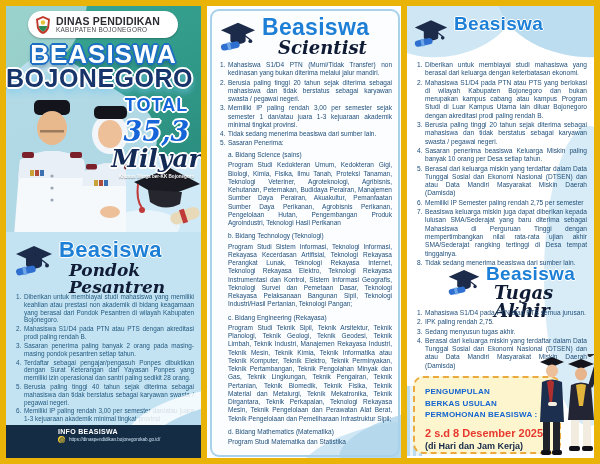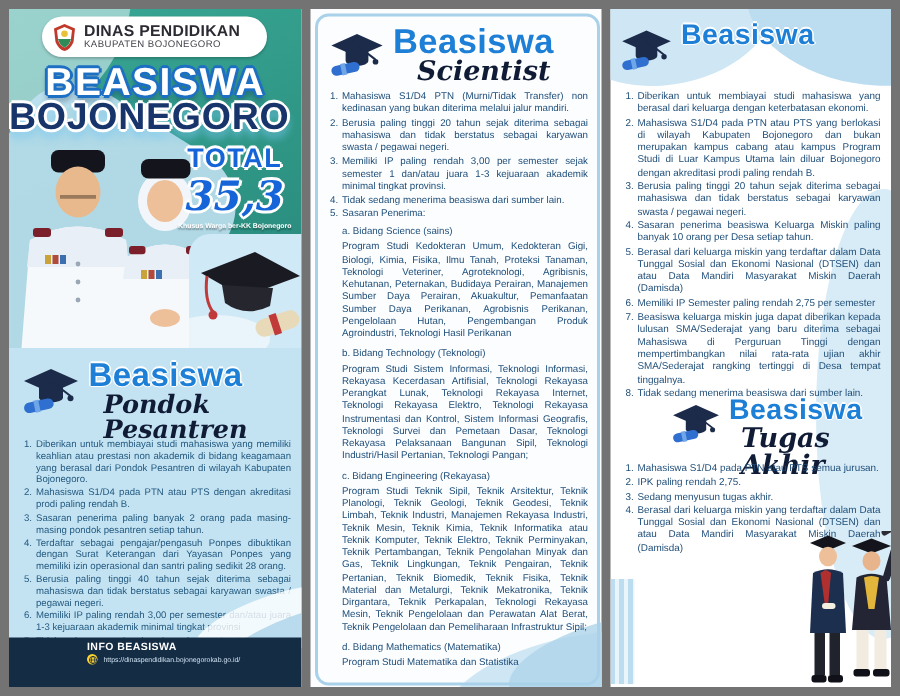--- a/index.html
+++ b/index.html
@@ -1,18 +1,18 @@
 <!DOCTYPE html>
 <html><head>
 <meta charset="utf-8">
 <style>
   html,body{margin:0;padding:0;background:#333;}
   .poster{
     position:relative; width:600px; height:464px; overflow:hidden;
-    background:#737373; font-family:"Liberation Sans", sans-serif;
+    background:#eab308; font-family:"Liberation Sans", sans-serif;
     -webkit-font-smoothing:antialiased;
   }
   .panel{position:absolute; top:6px; height:452px; overflow:hidden;}
   
   .panel-left{left:6px; width:195px; background:#c4e3f2;}
   .teal-block{position:absolute; top:0; left:0; width:195px; height:226px;
     background:linear-gradient(155deg,#3aa795 0%, #2e9484 60%, #27857b 100%); overflow:hidden;}
   .teal-wave1{position:absolute; left:-40px; top:60px; width:160px; height:220px;
     background:#bfe0f0; transform:rotate(32deg); border-radius:40px; opacity:.9;}
   .teal-wave2{position:absolute; left:-70px; top:-90px; width:150px; height:170px;
@@ -154,20 +154,21 @@
           <div class="agency-sub">KABUPATEN BOJONEGORO</div>
         </div>
       </div>
 
       <div class="title1">BEASISWA</div>
       <div class="title2">BOJONEGORO</div>
 
       <div class="total-box">
         <div class="total-label">TOTAL</div>
         <div class="total-amount">35,3</div>
+        <div class="total-unit">Milyar</div>
         <div class="total-note">Khusus Warga ber-KK Bojonegoro</div>
       </div>
     </div>
 
     <div class="section-head head-left">
       <svg class="cap-ico" width="40" height="40" viewBox="0 0 40 40">
         <polygon points="2,15 20,7 38,15 20,23" fill="#1c2b4a"></polygon>
         <path d="M12 19 h16 v7 a8 3.4 0 0 1 -16 0 z" fill="#1c2b4a"></path>
         <path d="M20 15 L33 25" stroke="#1c2b4a" stroke-width="1.4" fill="none"></path>
         <circle cx="33" cy="26.5" r="2" fill="#1c2b4a"></circle>
@@ -315,20 +316,27 @@
       </div>
     </div>
     <ol class="nlist list-tugas">
 
     <li>Mahasiswa S1/D4 pada PTN atau PTS semua jurusan.</li>
         <li>IPK paling rendah 2,75.</li>
         <li>Sedang menyusun tugas akhir.</li>
         <li>Berasal dari keluarga miskin yang terdaftar dalam Data Tunggal Sosial dan Ekonomi Nasional (DTSEN) dan atau Data Mandiri Masyarakat Miskin Daerah (Damisda)</li>
       </ol>
 
+    <div class="announce">
+      <div class="announce-title">PENGUMPULAN
+BERKAS USULAN
+PERMOHONAN BEASISWA :</div>
+      <div class="announce-date">2 s.d 8 Desember 2025</div>
+      <div class="announce-note">(di Hari dan Jam Kerja)</div>
+    </div>
 
     <svg class="grads" width="60" height="104" viewBox="0 0 60 104">
 
       <polygon points="2,8 14,3 26,8 14,13" fill="#14141c"></polygon>
       <ellipse cx="14" cy="17" rx="6" ry="6.5" fill="#eec09a"></ellipse>
       <path d="M4 28 Q14 23 24 28 L26 68 L2 68 Z" fill="#1d2f4e"></path>
       <path d="M9 28 L12 50 L14 50 L16 28 Q14 26 12 26 Z" fill="#b03030"></path>
       <rect x="10" y="48" width="9" height="4" rx="2" fill="#f5efe0"></rect>
       <rect x="5" y="68" width="7" height="28" fill="#20222c"></rect>
       <rect x="15" y="68" width="7" height="28" fill="#20222c"></rect>

